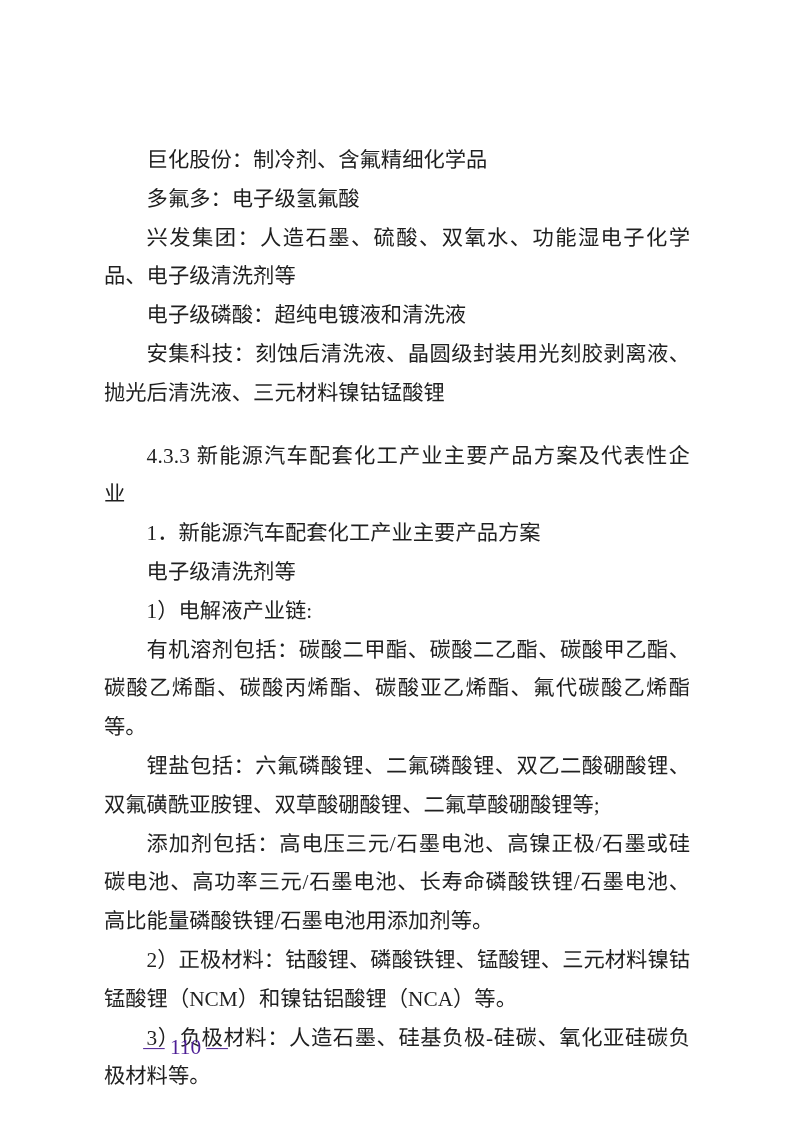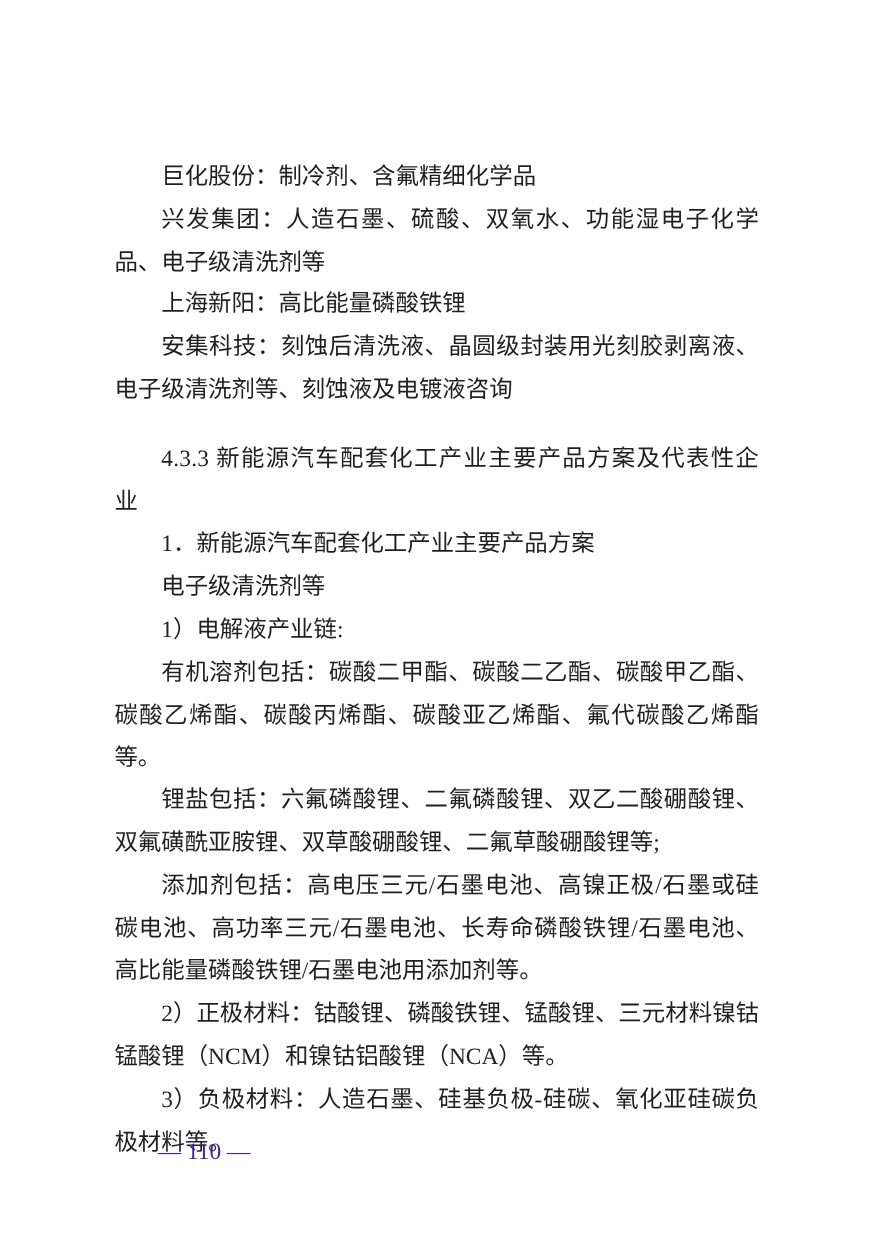--- a/index.html
+++ b/index.html
@@ -47,23 +47,24 @@
     white-space: pre;
   }
 </style>
 </head>
 <body>
 
 <div class="page">
 
   <main class="doc-body">
     <p class="para">巨化股份：制冷剂、含氟精细化学品</p>
+    <p class="para">多氟多：电子级氢氟酸</p>
     <p class="para">兴发集团：人造石墨、硫酸、双氧水、功能湿电子化学品、电子级清洗剂等</p>
-    <p class="para">上海新阳：高比能量磷酸铁锂</p>
-    <p class="para">安集科技：刻蚀后清洗液、晶圆级封装用光刻胶剥离液、电子级清洗剂等、刻蚀液及电镀液咨询</p>
+    <p class="para">电子级磷酸：超纯电镀液和清洗液</p>
+    <p class="para">安集科技：刻蚀后清洗液、晶圆级封装用光刻胶剥离液、抛光后清洗液、三元材料镍钴锰酸锂</p>
     <p class="para heading3">4.3.3 新能源汽车配套化工产业主要产品方案及代表性企业</p>
     <p class="para">1．新能源汽车配套化工产业主要产品方案</p>
     <p class="para">电子级清洗剂等</p>
     <p class="para">1）电解液产业链:</p>
     <p class="para">有机溶剂包括：碳酸二甲酯、碳酸二乙酯、碳酸甲乙酯、碳酸乙烯酯、碳酸丙烯酯、碳酸亚乙烯酯、氟代碳酸乙烯酯等。</p>
     <p class="para">锂盐包括：六氟磷酸锂、二氟磷酸锂、双乙二酸硼酸锂、双氟磺酰亚胺锂、双草酸硼酸锂、二氟草酸硼酸锂等;</p>
     <p class="para">添加剂包括：高电压三元/石墨电池、高镍正极/石墨或硅碳电池、高功率三元/石墨电池、长寿命磷酸铁锂/石墨电池、高比能量磷酸铁锂/石墨电池用添加剂等。</p>
     <p class="para">2）正极材料：钴酸锂、磷酸铁锂、锰酸锂、三元材料镍钴锰酸锂（NCM）和镍钴铝酸锂（NCA）等。</p>
     <p class="para">3）负极材料：人造石墨、硅基负极-硅碳、氧化亚硅碳负极材料等。</p>
   </main>

